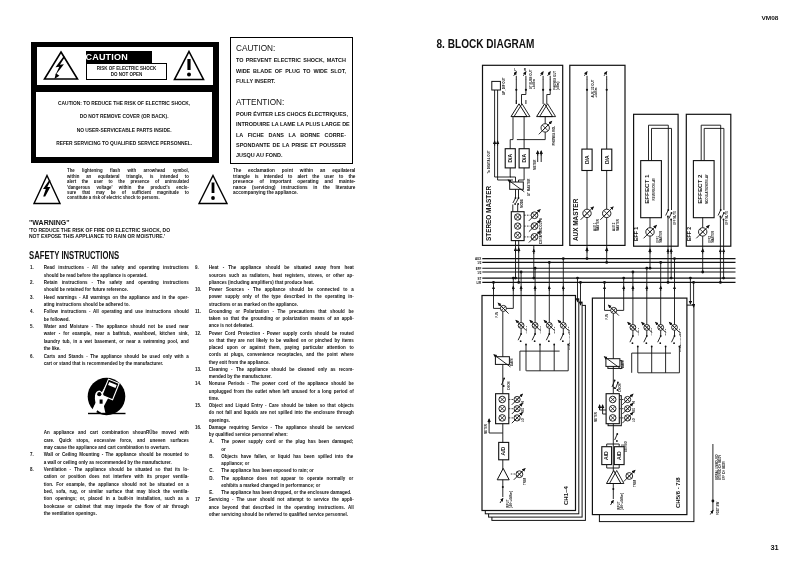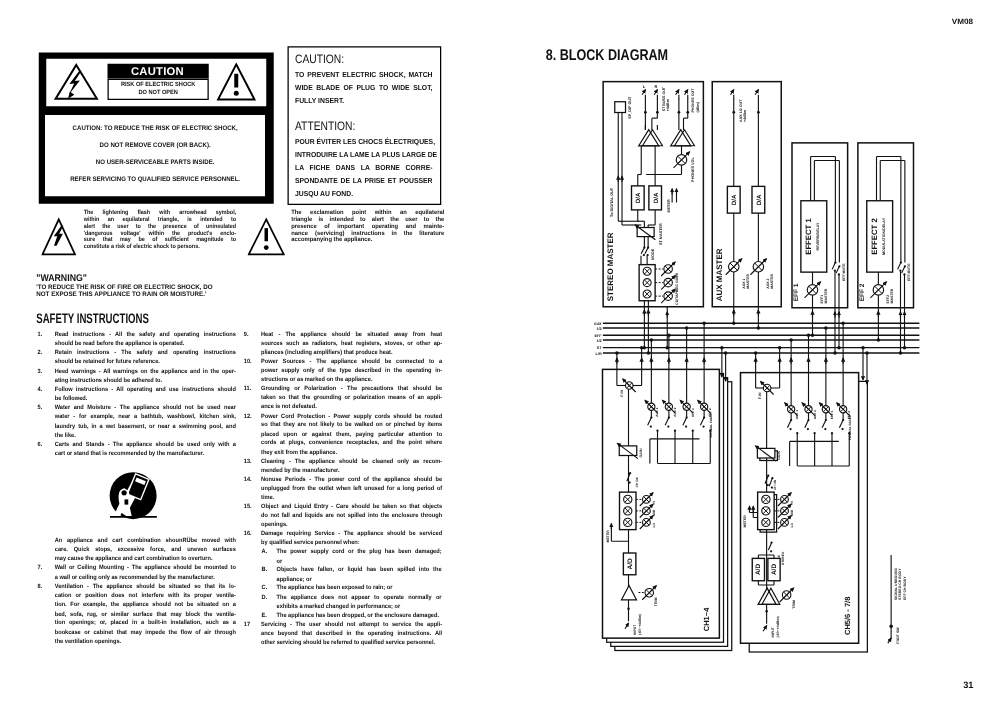--- a/index.html
+++ b/index.html
@@ -19,21 +19,21 @@
 <svg class="abs" style="left:42px;top:50px" width="38" height="31" viewBox="0 0 38 31">
  <polygon points="19,2 35.5,29 2.5,29" fill="#fff" stroke="#000" stroke-width="1.6"></polygon>
  <path d="M 21.3 6.8 L 13.5 17.2 L 17.3 16.7 L 13.2 25.6 L 21.9 14.3 L 17.9 14.8 L 23.1 6.8 Z" fill="#000"></path>
  <path d="M 12.4 28.9 L 17.4 25.7 L 13.9 23.2 Z" fill="#000"></path>
 </svg>
 <svg class="abs" style="left:173px;top:50px" width="32" height="31" viewBox="0 0 32 31">
  <polygon points="16,1.5 30.5,29.5 1.5,29.5" fill="#fff" stroke="#000" stroke-width="1.6"></polygon>
  <rect x="14.4" y="9" width="3.2" height="11" fill="#000"></rect>
  <circle cx="16" cy="24.5" r="2" fill="#000"></circle>
 </svg>
-<div class="abs" style="left:85.5px;top:50.5px;width:81px;height:12.5px;background:#000;color:#fff;font-weight:bold;font-size:9px;text-align:center;line-height:13px;letter-spacing:0.2px">CAUTION</div>
+<div class="abs" style="left:85.5px;top:50.5px;width:66px;height:12.5px;background:#000;color:#fff;font-weight:bold;font-size:9px;text-align:left;line-height:13px;letter-spacing:0.2px">CAUTION</div>
 <div class="abs" style="left:85.5px;top:63px;width:79px;height:14.5px;background:#fff;border:1px solid #000;text-align:center">
   <div class="sc" style="width:172px;font-size:9.8px;font-weight:bold;line-height:13px;padding-top:1px">RISK OF ELECTRIC SHOCK<br>DO NOT OPEN</div>
 </div>
 <div class="abs" style="left:36px;top:96px;width:176px;text-align:center">
   <div class="sc" style="width:383px;transform-origin:0 0;font-size:10.6px;font-weight:bold;line-height:27px">
   CAUTION: TO REDUCE THE RISK OF ELECTRIC SHOCK,<br>DO NOT REMOVE COVER (OR BACK).<br>NO USER-SERVICEABLE PARTS INSIDE.<br>REFER SERVICING TO QUALIFIED SERVICE PERSONNEL.
   </div>
 </div>
 
 <div class="abs" style="left:230px;top:37px;width:121px;height:125px;border:1.4px solid #000"></div>

